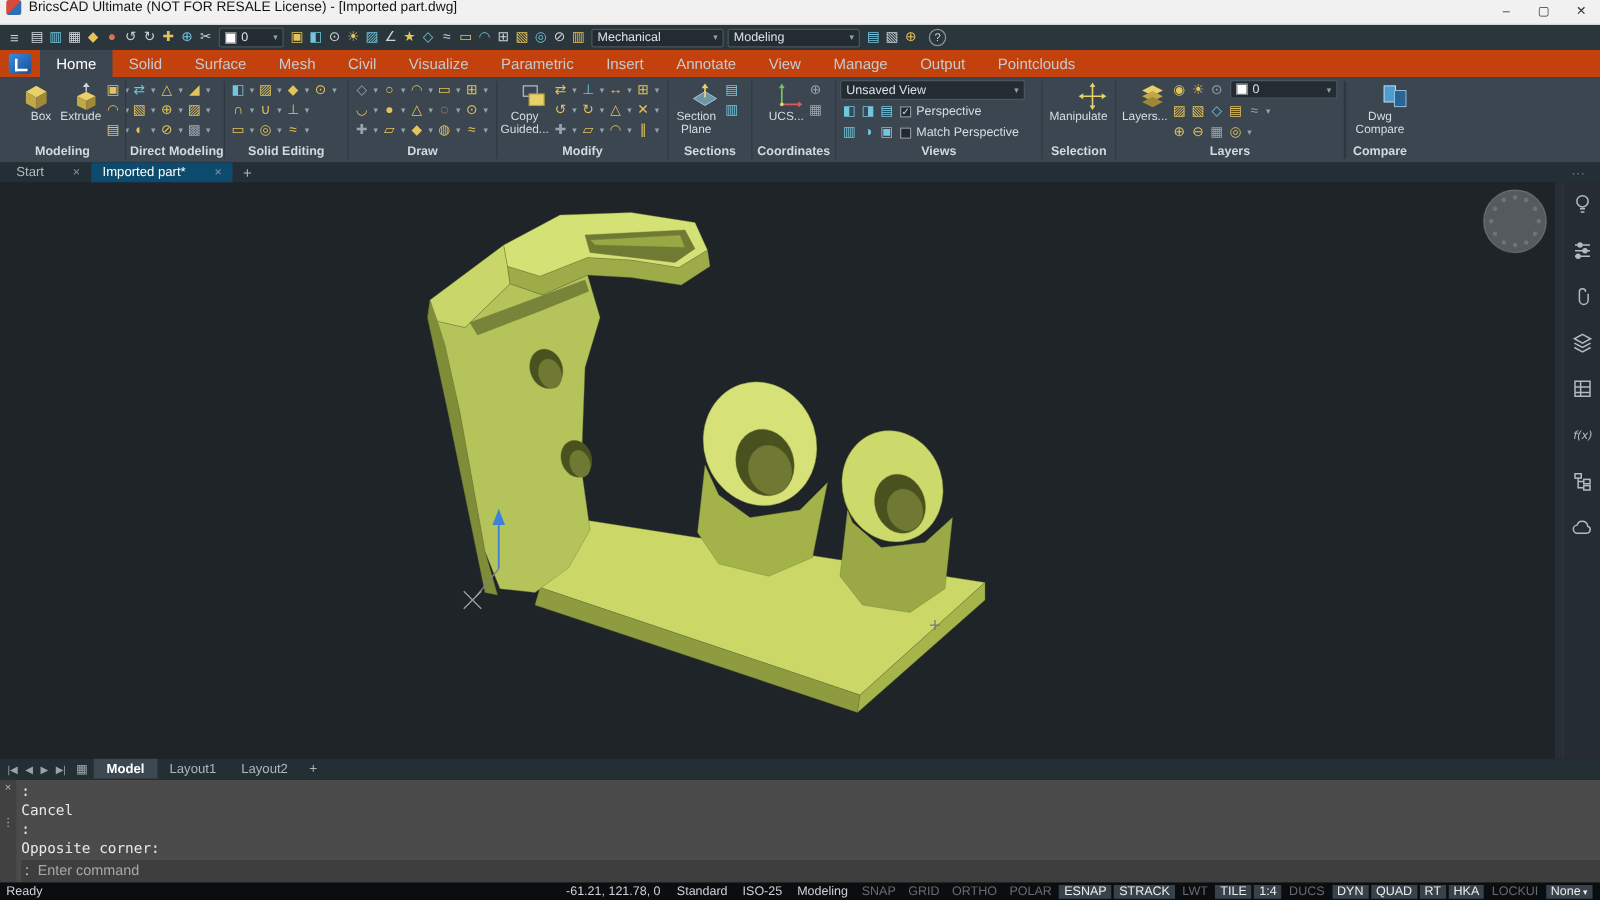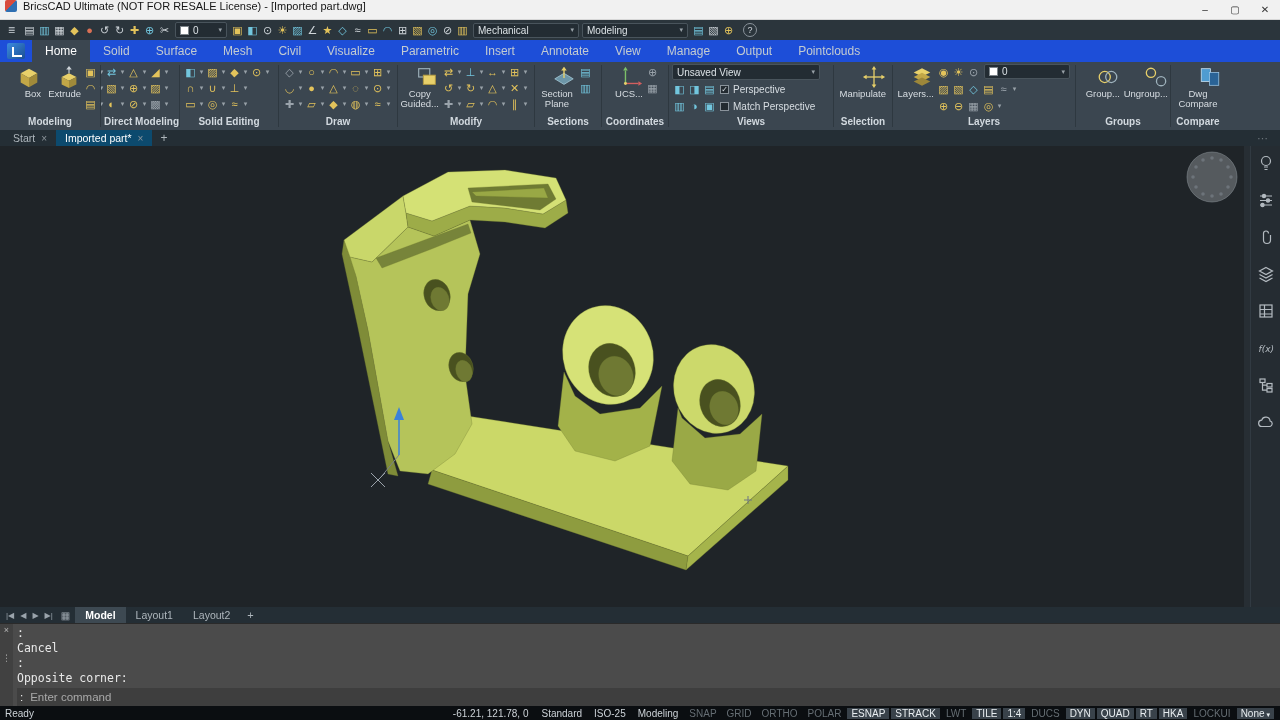--- a/index.html
+++ b/index.html
@@ -18,21 +18,21 @@
 .mi-row{display:block;height:16px;white-space:nowrap}
 .qgrid .mi-row{display:inline-flex;align-items:center;height:16px}
 .hamb{color:#cfd5da;font-size:12px;padding:0 4px}
 .combo{display:inline-flex;align-items:center;background:#232c33;border:1px solid #49545c;color:#dbe1e5;font-size:10px;height:16px;padding:0 4px;border-radius:2px;white-space:nowrap}
 .caret{font-size:7px;color:#98a1a8;margin-left:auto;padding-left:5px}
 .swatch{width:9px;height:9px;background:#fff;border:1px solid #7c848a;display:inline-block;margin-right:4px;flex:0 0 auto}
 .combo.small{width:52px}
 .combo.ws{width:106px;height:15px}
 .helpico{width:14px;height:14px;border:1px solid #8a939b;border-radius:50%;color:#cfd5da;font-size:9px;line-height:12px;text-align:center;margin-left:4px}
 
-.tabsrow{position:absolute;left:0;top:40px;width:1280px;height:22px;background:#1d4ed8;display:flex;align-items:flex-end}
+.tabsrow{position:absolute;left:0;top:40px;width:1280px;height:22px;background:#c2410c;display:flex;align-items:flex-end}
 .appbtn{width:18px;height:16px;background:linear-gradient(135deg,#3b8be0,#1b4f94);border-radius:2px;margin:0 7px 3px 7px;position:relative}
 .appbtn:after{content:"";position:absolute;left:5px;top:4px;width:8px;height:8px;border-left:2px solid #fff;border-bottom:2px solid #fff}
 .rtabs{display:flex;height:22px;align-items:stretch}
 .rtab{padding:0 13px;line-height:22px;font-size:12px;color:#c3cbd1}
 .rtab.active{background:#3b4650;color:#ffffff}
 
 .ribbon{position:absolute;left:0;top:62px;width:1280px;height:68px;background:#3b4650;display:flex;align-items:stretch;overflow:hidden}
 .panel{display:flex;flex-direction:column;height:100%;padding:2px 3px 0;flex:0 0 auto}
 .pc{display:flex;flex:1;gap:2px;align-items:flex-start}
 .plabel{text-align:center;font-size:10px;font-weight:bold;color:#d2d9df;padding:1px 0 3px;white-space:nowrap}
@@ -43,21 +43,21 @@
 .grid{display:inline-block;vertical-align:top}
 .grid .mi-row{display:flex;align-items:center}
 .vcol{display:flex;flex-direction:column;gap:1px}
 .vrow{display:flex;height:16px;gap:3px}
 .viewcombo{width:148px}
 .layercombo{width:86px;height:15px}
 .chk{display:inline-flex;align-items:center;gap:4px;color:#d8dee3;font-size:10px;white-space:nowrap}
 .cbox{width:9px;height:9px;border:1px solid #8a939b;background:#222a30;display:inline-block;font-size:8px;line-height:8px;color:#d8dee3;text-align:center}
 
 .doctabs{position:absolute;left:0;top:130px;width:1280px;height:16px;background:#242e35;display:flex;align-items:center;padding-left:4px}
-.dtab{display:inline-flex;align-items:center;gap:6px;padding:0 9px;height:16px;color:#aeb6bc;font-size:10.5px}
+.dtab{display:inline-flex;align-items:center;gap:23px;padding:0 9px;height:16px;color:#aeb6bc;font-size:10.5px}
 .dtab.active{background:#0c4a6e;color:#fff}
 .dclose{font-size:10px;color:#8d959b}
 .dplus{padding:0 8px;color:#aeb6bc;font-size:12px}
 .dotgrip{margin-left:auto;color:#6d757c;letter-spacing:2px;padding-right:10px;font-size:11px}
 
 .viewport{position:absolute;left:0;top:146px;width:1250px;height:461px;background:#1f2428;overflow:hidden}
 .vscroll{position:absolute;right:0;top:0;width:6px;height:461px;background:#272e34}
 .rightbar{position:absolute;right:0;top:146px;width:30px;height:461px;background:#252c32;border-left:1px solid #313a42;display:flex;flex-direction:column;align-items:center;padding-top:8px;gap:19px}
 .sbico{width:18px;height:18px;opacity:.9}
 
@@ -523,39 +523,20 @@
                 <span class="mcaret">▾</span>
               </span>
             </span>
           </div>
       </div>
     </div>
     <div class="plabel">Layers</div>
   </div>
   <div class="psep"></div>
 
-  <div class="panel" style="width:94px">
-    <div class="pc" style="justify-content:center;width:100%">
-      <div class="bigbtn" style="width:42px">
-        <svg class="bicon" viewBox="0 0 26 26">
-          <circle cx="9.5" cy="13" r="6" fill="none" stroke="#e8d06a" stroke-width="1.4"></circle>
-          <circle cx="16.5" cy="13" r="6" fill="none" stroke="#9fb3bd" stroke-width="1.4"></circle>
-        </svg>
-        <span class="blabel">Group...</span>
-      </div>
-      <div class="bigbtn" style="width:46px">
-        <svg class="bicon" viewBox="0 0 26 26">
-          <circle cx="7.5" cy="8.5" r="5" fill="none" stroke="#e8d06a" stroke-width="1.4"></circle>
-          <circle cx="18.5" cy="17.5" r="5" fill="none" stroke="#9fb3bd" stroke-width="1.4"></circle>
-        </svg>
-        <span class="blabel">Ungroup...</span>
-      </div>
-    </div>
-    <div class="plabel">Groups</div>
-  </div>
   <div class="psep"></div>
 
   <div class="panel" style="width:54px">
     <div class="pc" style="justify-content:center;width:100%">
       <div class="bigbtn" style="width:48px">
         <svg class="bicon" viewBox="0 0 26 26">
           <rect x="3.5" y="4" width="10" height="14" fill="#4f9cd1" stroke="#cfe6f5" stroke-width="0.8"></rect>
           <rect x="12.5" y="8" width="10" height="14" fill="#2a6396" stroke="#9cc8e8" stroke-width="0.8"></rect>
         </svg>
         <span class="blabel">Dwg Compare</span>

